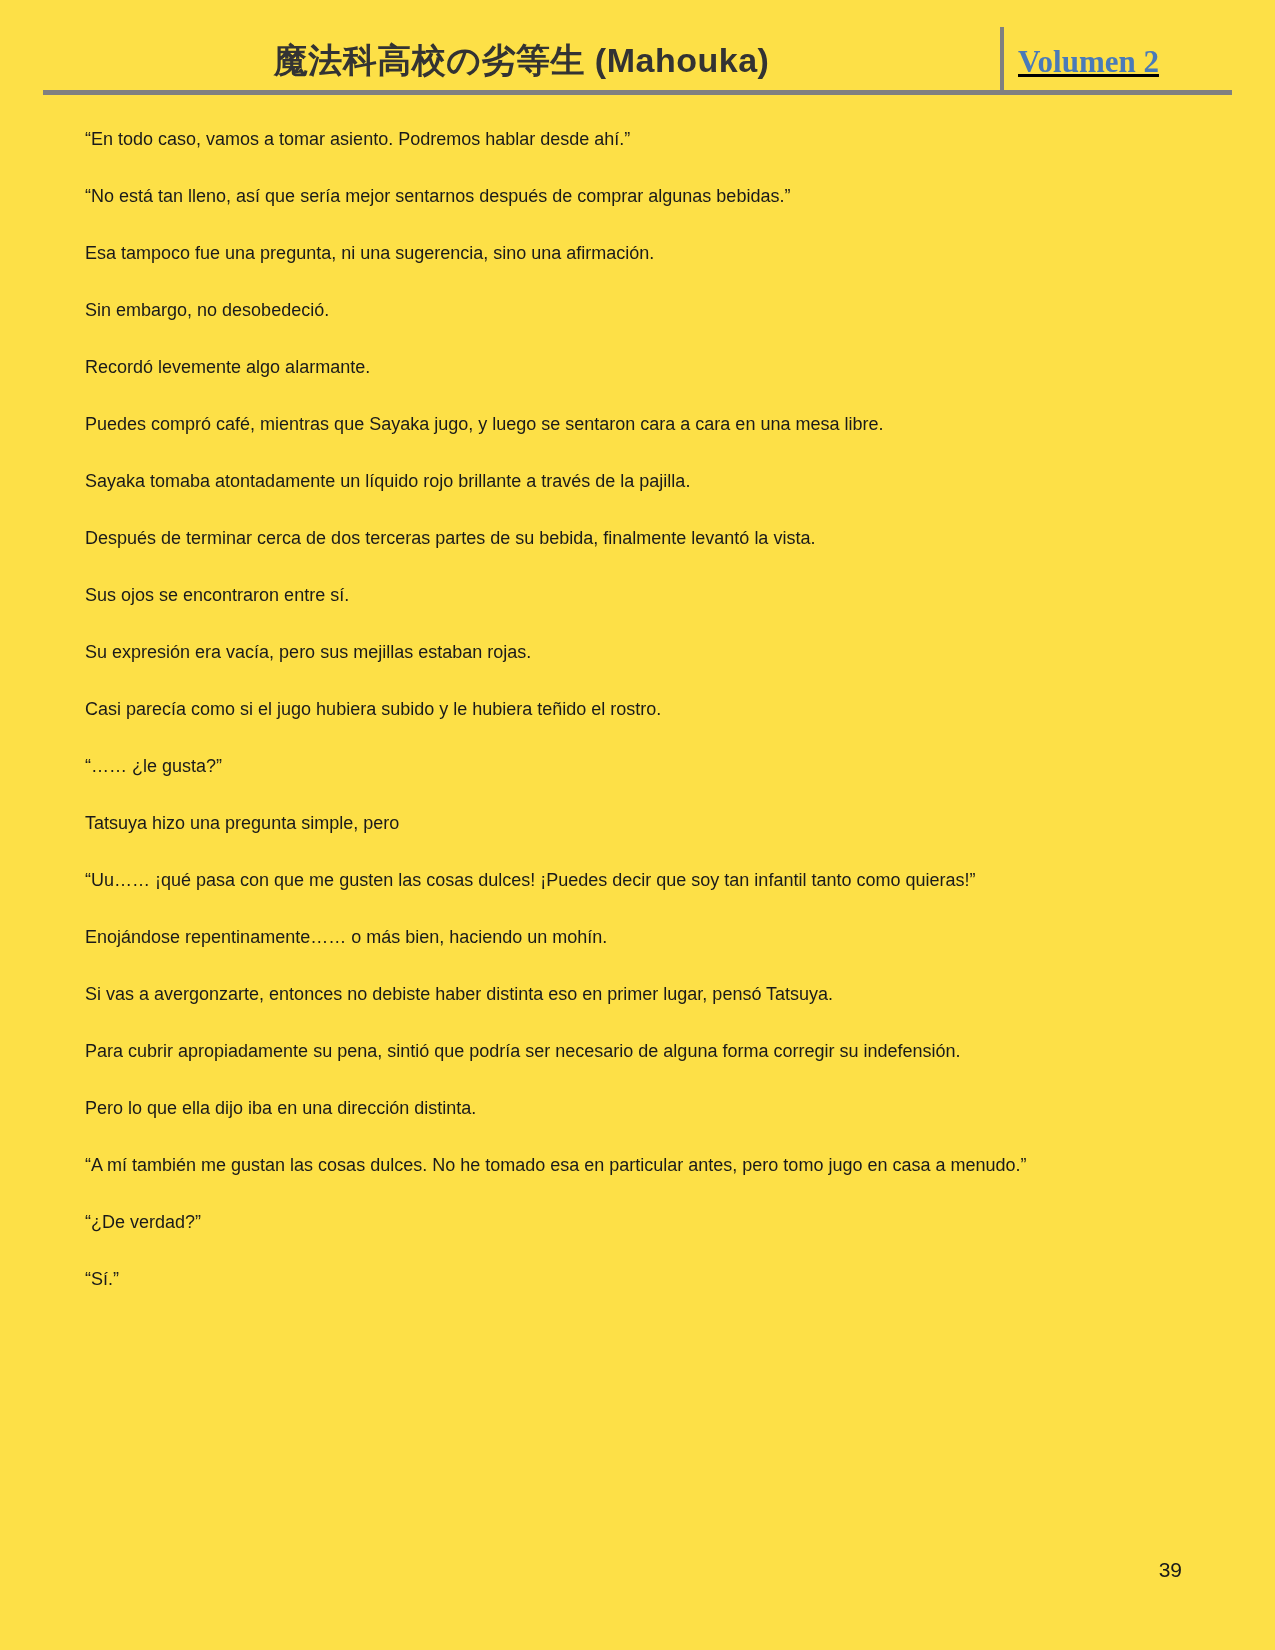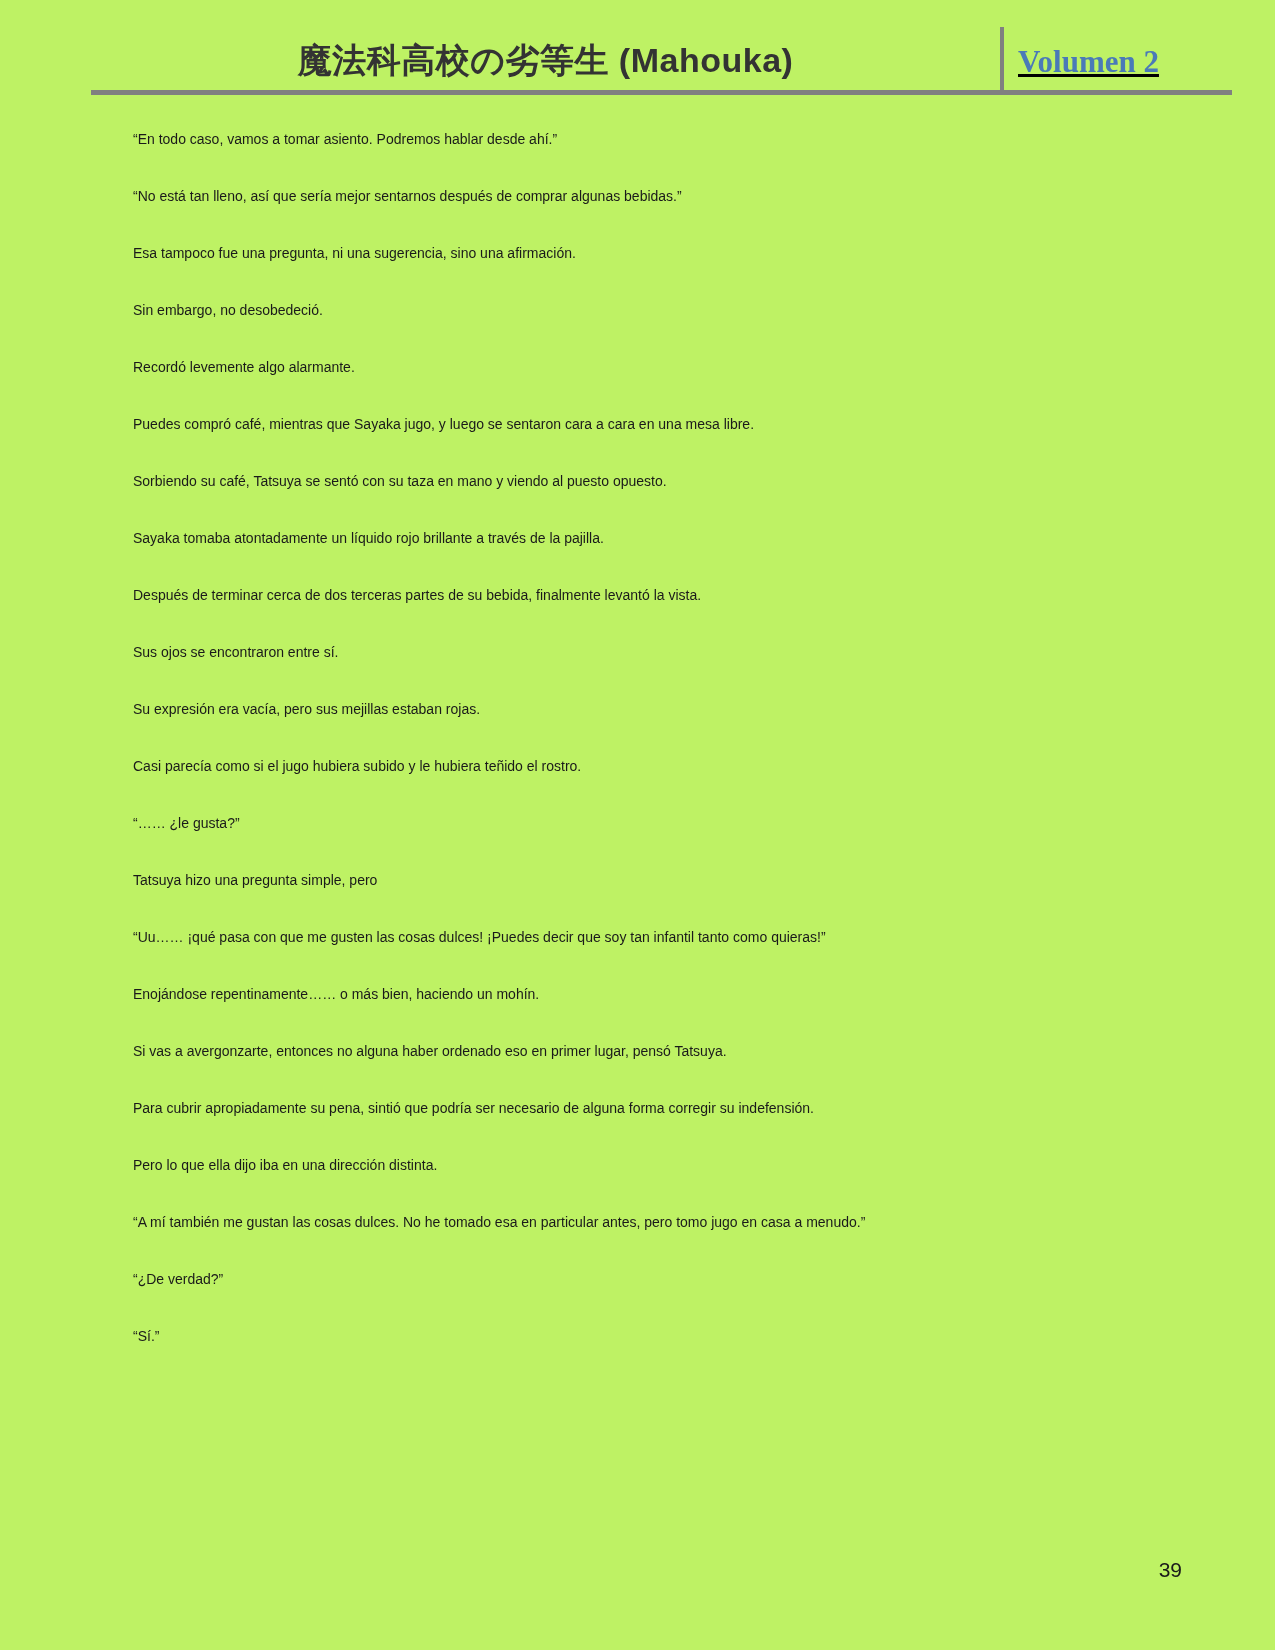--- a/index.html
+++ b/index.html
@@ -4,25 +4,24 @@
 <style>
   html, body {
     margin: 0;
     padding: 0;
     background: #ffffff;
   }
   .page {
     position: relative;
     width: 1275px;
     height: 1650px;
-    background: #bef264;
+    background: #fde047;
     overflow: hidden;
     font-family: "Liberation Sans", sans-serif;
     box-sizing: border-box;
-    padding-left: 48px;
   }
   
   .header {
     display: flex;
     align-items: stretch;
     margin: 20px 43px 0 43px;
     border-bottom: 5px solid #808080;
     height: 70px;
   }
   .header-left {
@@ -58,21 +57,21 @@
     font-weight: bold;
     color: #4a7ab8;
     white-space: nowrap;
   }
   
   .content {
     padding: 28px 150px 0 85px;
   }
   .content p {
     margin: 0 0 24px 0;
-    font-size: 14px;
+    font-size: 18px;
     line-height: 33px;
     color: #1a1a1a;
     text-align: left;
   }
   .content p.j {
     text-align: justify;
   }
   
   .page-number {
     position: absolute;
@@ -97,31 +96,30 @@
     </div>
   </div>
 
   <div class="content">
     <p>“En todo caso, vamos a tomar asiento. Podremos hablar desde ahí.”</p>
     <p>“No está tan lleno, así que sería mejor sentarnos después de comprar algunas bebidas.”</p>
     <p>Esa tampoco fue una pregunta, ni una sugerencia, sino una afirmación.</p>
     <p>Sin embargo, no desobedeció.</p>
     <p>Recordó levemente algo alarmante.</p>
     <p>Puedes compró café, mientras que Sayaka jugo, y luego se sentaron cara a cara en una mesa libre.</p>
-    <p>Sorbiendo su café, Tatsuya se sentó con su taza en mano y viendo al puesto opuesto.</p>
     <p>Sayaka tomaba atontadamente un líquido rojo brillante a través de la pajilla.</p>
     <p>Después de terminar cerca de dos terceras partes de su bebida, finalmente levantó la vista.</p>
     <p>Sus ojos se encontraron entre sí.</p>
     <p>Su expresión era vacía, pero sus mejillas estaban rojas.</p>
     <p>Casi parecía como si el jugo hubiera subido y le hubiera teñido el rostro.</p>
     <p>“…… ¿le gusta?”</p>
     <p>Tatsuya hizo una pregunta simple, pero</p>
     <p class="j">“Uu…… ¡qué pasa con que me gusten las cosas dulces! ¡Puedes decir que soy tan infantil tanto como quieras!”</p>
     <p>Enojándose repentinamente…… o más bien, haciendo un mohín.</p>
-    <p>Si vas a avergonzarte, entonces no alguna haber ordenado eso en primer lugar, pensó Tatsuya.</p>
+    <p>Si vas a avergonzarte, entonces no debiste haber distinta eso en primer lugar, pensó Tatsuya.</p>
     <p class="j">Para cubrir apropiadamente su pena, sintió que podría ser necesario de alguna forma corregir su indefensión.</p>
     <p>Pero lo que ella dijo iba en una dirección distinta.</p>
     <p class="j">“A mí también me gustan las cosas dulces. No he tomado esa en particular antes, pero tomo jugo en casa a menudo.”</p>
     <p>“¿De verdad?”</p>
     <p>“Sí.”</p>
   </div>
 
   <div class="page-number">39</div>
 
 </div>

